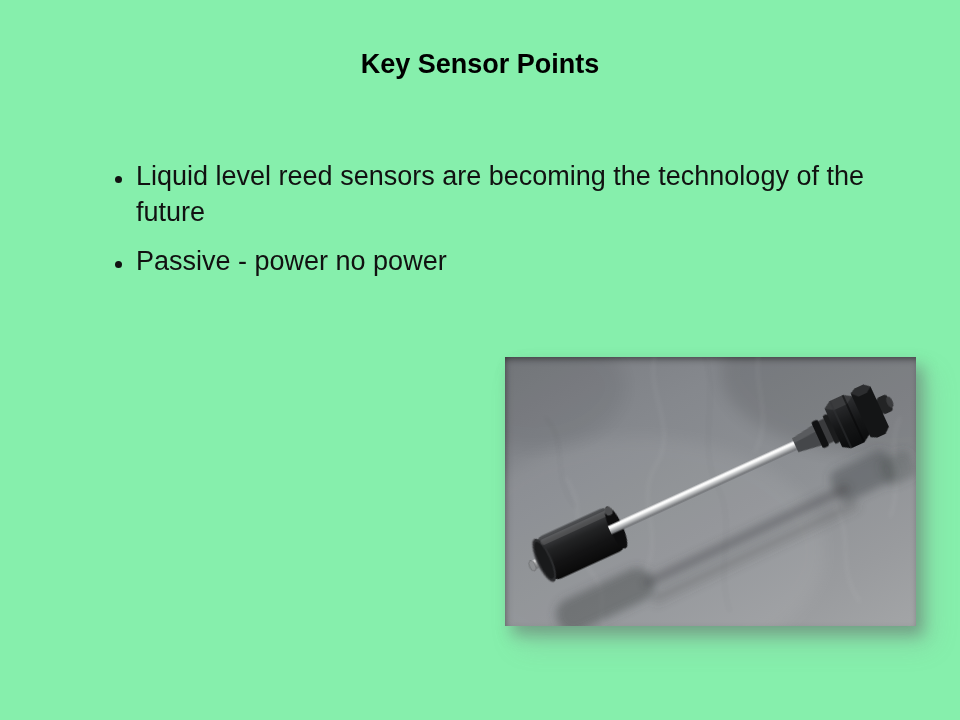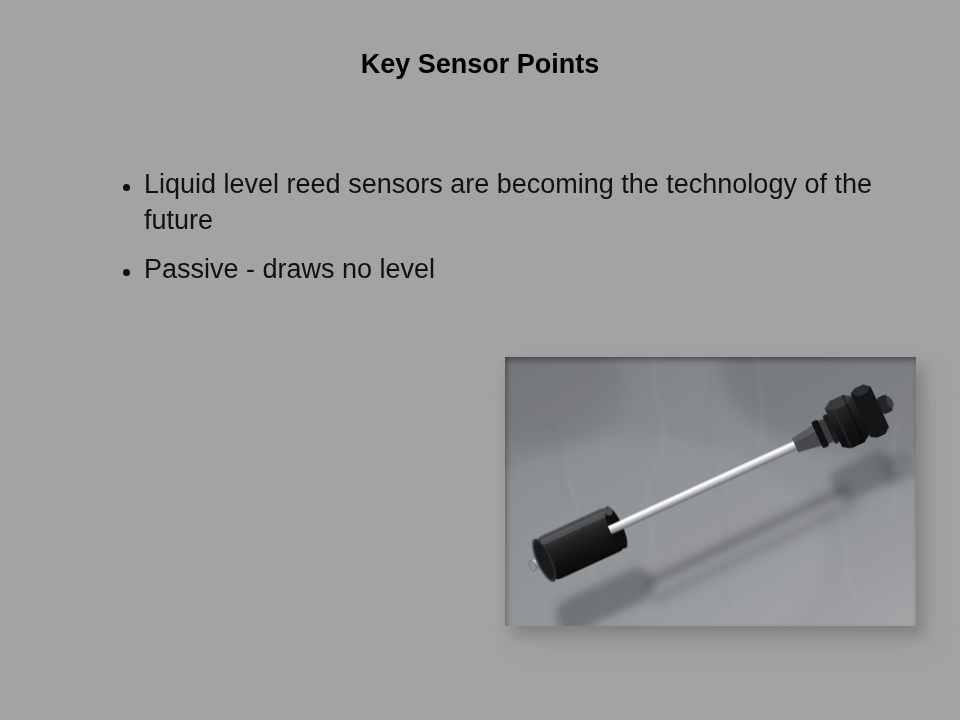--- a/index.html
+++ b/index.html
@@ -1,35 +1,35 @@
 <!DOCTYPE html>
 <html><head>
 <meta charset="utf-8">
 <style>
   html,body { margin:0; padding:0; background:#ffffff; }
   .slide {
     position:relative;
     width:960px; height:720px;
-    background:#a3a3a3;
+    background:#86efac;
     font-family:"Liberation Sans", sans-serif;
     color:#000000;
     overflow:hidden;
   }
   .slide-title {
     position:absolute;
     top:49px; left:0; width:100%;
     margin:0;
     text-align:center;
     font-size:27px; font-weight:bold; line-height:31px;
     color:#000000;
   }
   ul.bullet-list {
     position:absolute;
     left:128px; top:150px; width:742px;
-    margin:16px; padding:0;
+    margin:8px; padding:0;
     list-style:none;
     font-size:27px; line-height:36px;
     color:#111111;
   }
   ul.bullet-list li {
     position:relative;
     margin:0 0 13px 0;
   }
   ul.bullet-list li::before {
     content:"";
@@ -54,21 +54,21 @@
 </style>
 </head>
 <body>
 
 <div class="slide">
 
   <h1 class="slide-title">Key Sensor Points</h1>
 
   <ul class="bullet-list">
     <li>Liquid level reed sensors are becoming the technology of the future</li>
-    <li>Passive - draws no level</li>
+    <li>Passive - power no power</li>
   </ul>
 
   <div class="sensor-photo">
     <svg viewBox="0 0 411 269" xmlns="http://www.w3.org/2000/svg">
       <defs>
         <filter id="blur2" x="-50%" y="-50%" width="200%" height="200%">
           <feGaussianBlur stdDeviation="2"></feGaussianBlur>
         </filter>
         <filter id="blur4" x="-50%" y="-50%" width="200%" height="200%">
           <feGaussianBlur stdDeviation="4"></feGaussianBlur>

